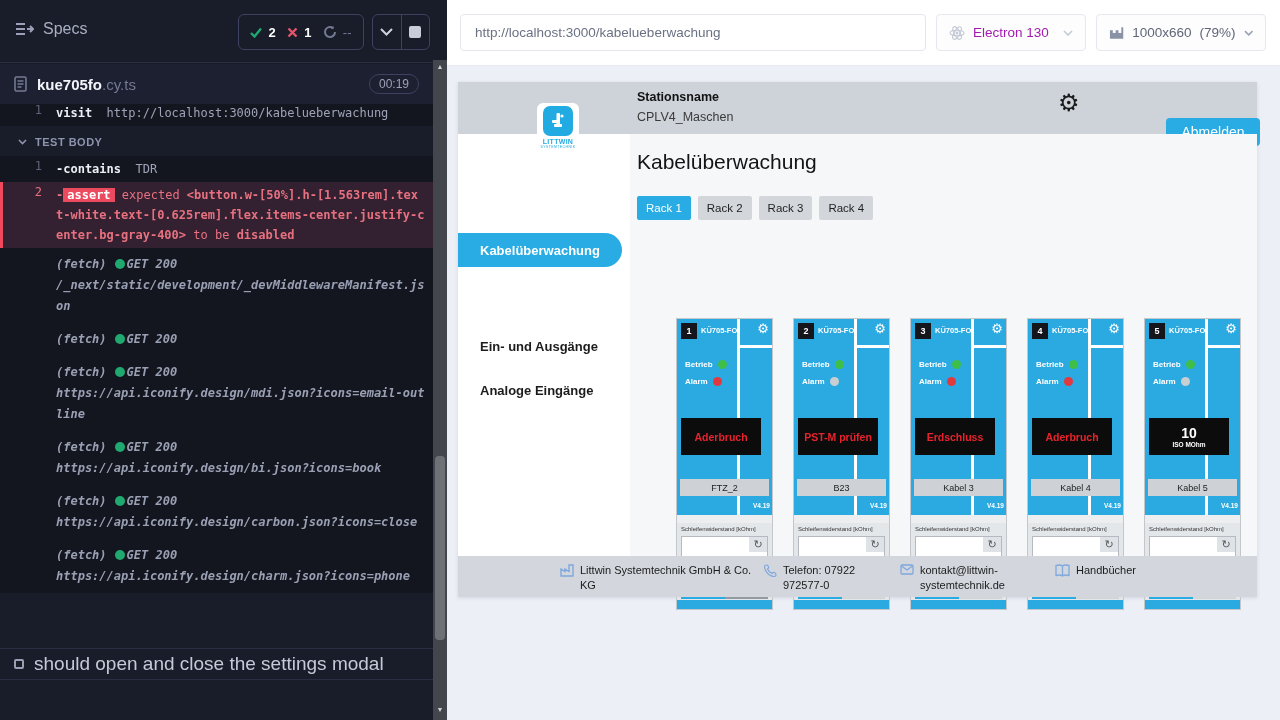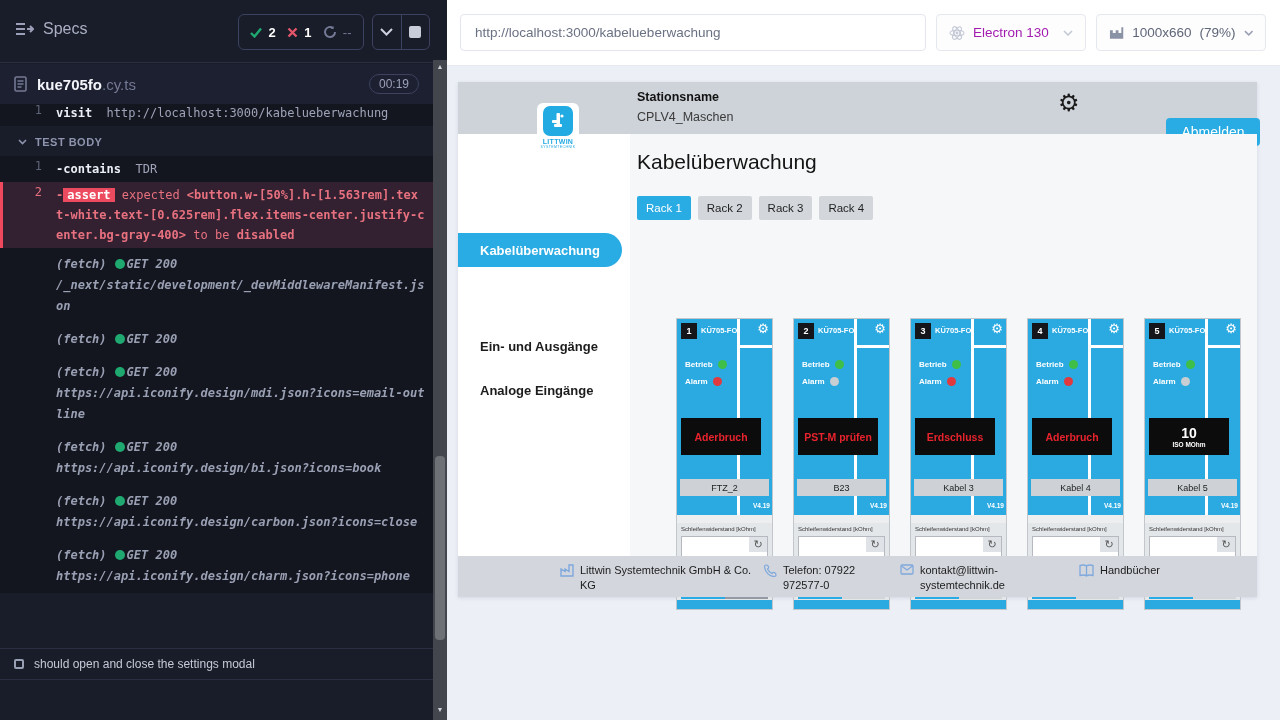--- a/index.html
+++ b/index.html
@@ -30,21 +30,21 @@
   .cmd-body b { color:#eceef5; }
   .section-head { display:flex; align-items:center; gap:8px; padding:10px 0 8px 18px; font-family:"Liberation Sans",sans-serif; font-size:11px; font-weight:bold; letter-spacing:.5px; color:#8e94ad; background:#191c29; }
   .cmd-failed { background:#332132; border-left:3px solid #f0485c; }
   .cmd-failed .cmd-num { color:#e8717f; width:53px; }
   .cmd-failed .cmd-body { color:#e8717f; font-weight:bold; }
   .assert-chip { background:#ec4b5f; color:#fff; padding:0 4px; border-radius:0; font-weight:bold; }
   .assert-soft { font-weight:normal; color:#e8717f; }
   .fetch-row { background:#14161f; padding:6px 8px 6px 0; display:flex; font-style:italic; }
   .fetch-body { flex:1; color:#9aa0b4; line-height:21px; word-break:break-all; font-weight:bold; }
   .gdot { display:inline-block; width:10px; height:10px; border-radius:50%; background:#1fa971; margin:0 2px -1px 8px; }
-  .pending-row { position:absolute; left:0; top:648px; width:433px; height:30px; border-top:1px solid #2a2e42; display:flex; align-items:center; gap:10px; padding-left:14px; font-size:12px; color:#c6cad8; background:#191c29; }
+  .pending-row { position:absolute; left:0; top:648px; width:433px; height:30px; border-top:1px solid #2a2e42; display:flex; align-items:center; gap:10px; padding-left:14px; font-size:19px; color:#c6cad8; background:#191c29; }
   .pending-row:after { content:""; position:absolute; left:0; top:30px; width:433px; border-top:1px solid #2a2e42; }
   .pending-sq { width:10px; height:10px; border:2px solid #9aa0b4; border-radius:2px; }
 
   
   .rep-scrollbar { position:absolute; left:433px; top:0; width:14px; height:720px; background:#191c29; }
   .rep-track { position:absolute; left:0; top:60px; width:14px; height:660px; background:#43464c; }
   .rep-arrow { position:absolute; left:0; width:14px; text-align:center; color:#cdd0d7; font-size:7px; }
   .rep-thumb { position:absolute; left:2px; top:456px; width:10px; height:184px; background:#6e7176; border-radius:4px; }
 
   
@@ -479,20 +479,20 @@
         </svg>
       <span style="width:100px">Telefon: 07922 972577-0</span>
     </div>
     <div class="foot-item" style="margin-left:14px; width:125px">
       <svg class="foot-icon" width="14" height="11" viewBox="0 0 14 11">
           <rect x="1" y="1" width="12" height="9" rx="1" fill="none" stroke="#7fa8dd" stroke-width="1.3"></rect>
           <path d="M1.5 2l5.5 4 5.5-4" fill="none" stroke="#7fa8dd" stroke-width="1.3"></path>
         </svg>
       <span style="width:108px">kontakt@littwin-systemtechnik.de</span>
     </div>
-    <div class="foot-item" style="margin-left:54px">
+    <div class="foot-item" style="margin-left:30px">
       <svg class="foot-icon" width="15" height="13" viewBox="0 0 15 13">
           <path d="M7.5 2C6 .8 3.5.8 1 1.5v10c2.5-.7 5-.7 6.5.5 1.5-1.2 4-1.2 6.5-.5v-10C11.5.8 9 .8 7.5 2zm0 0v10" fill="none" stroke="#7fa8dd" stroke-width="1.3"></path>
         </svg>
       <span>Handbücher</span>
     </div>
   </div>
 </div>
 
 </body></html>

